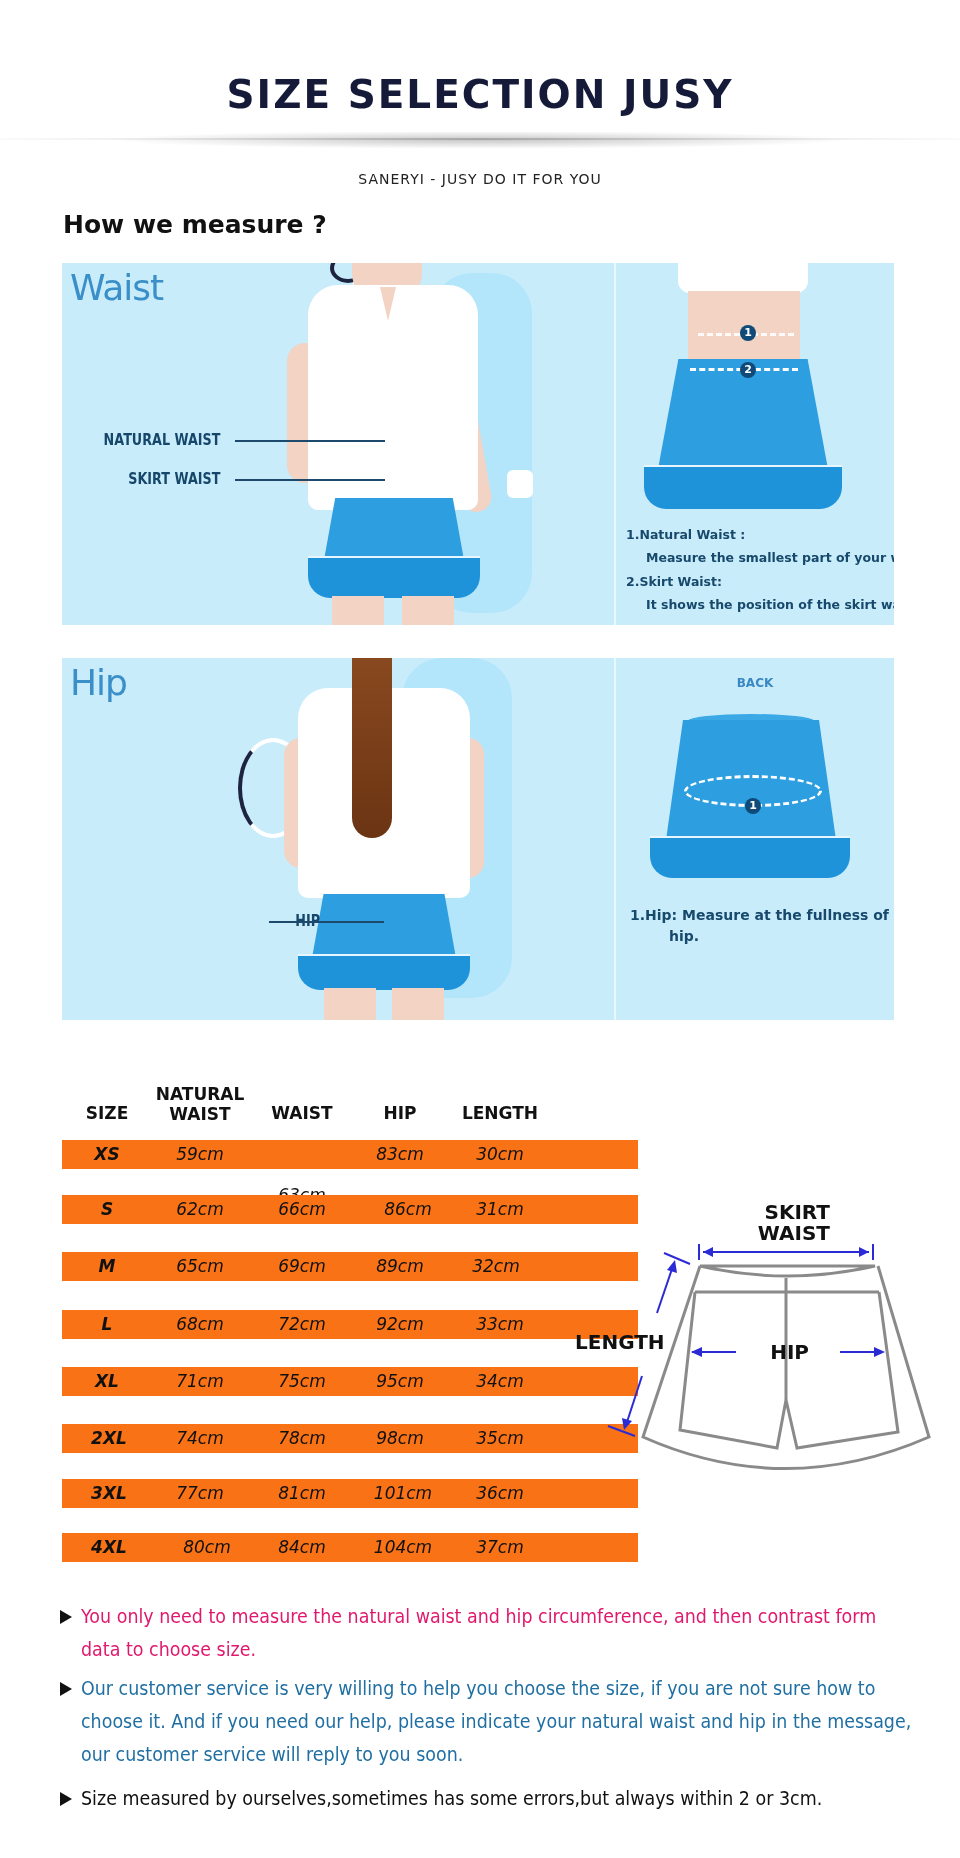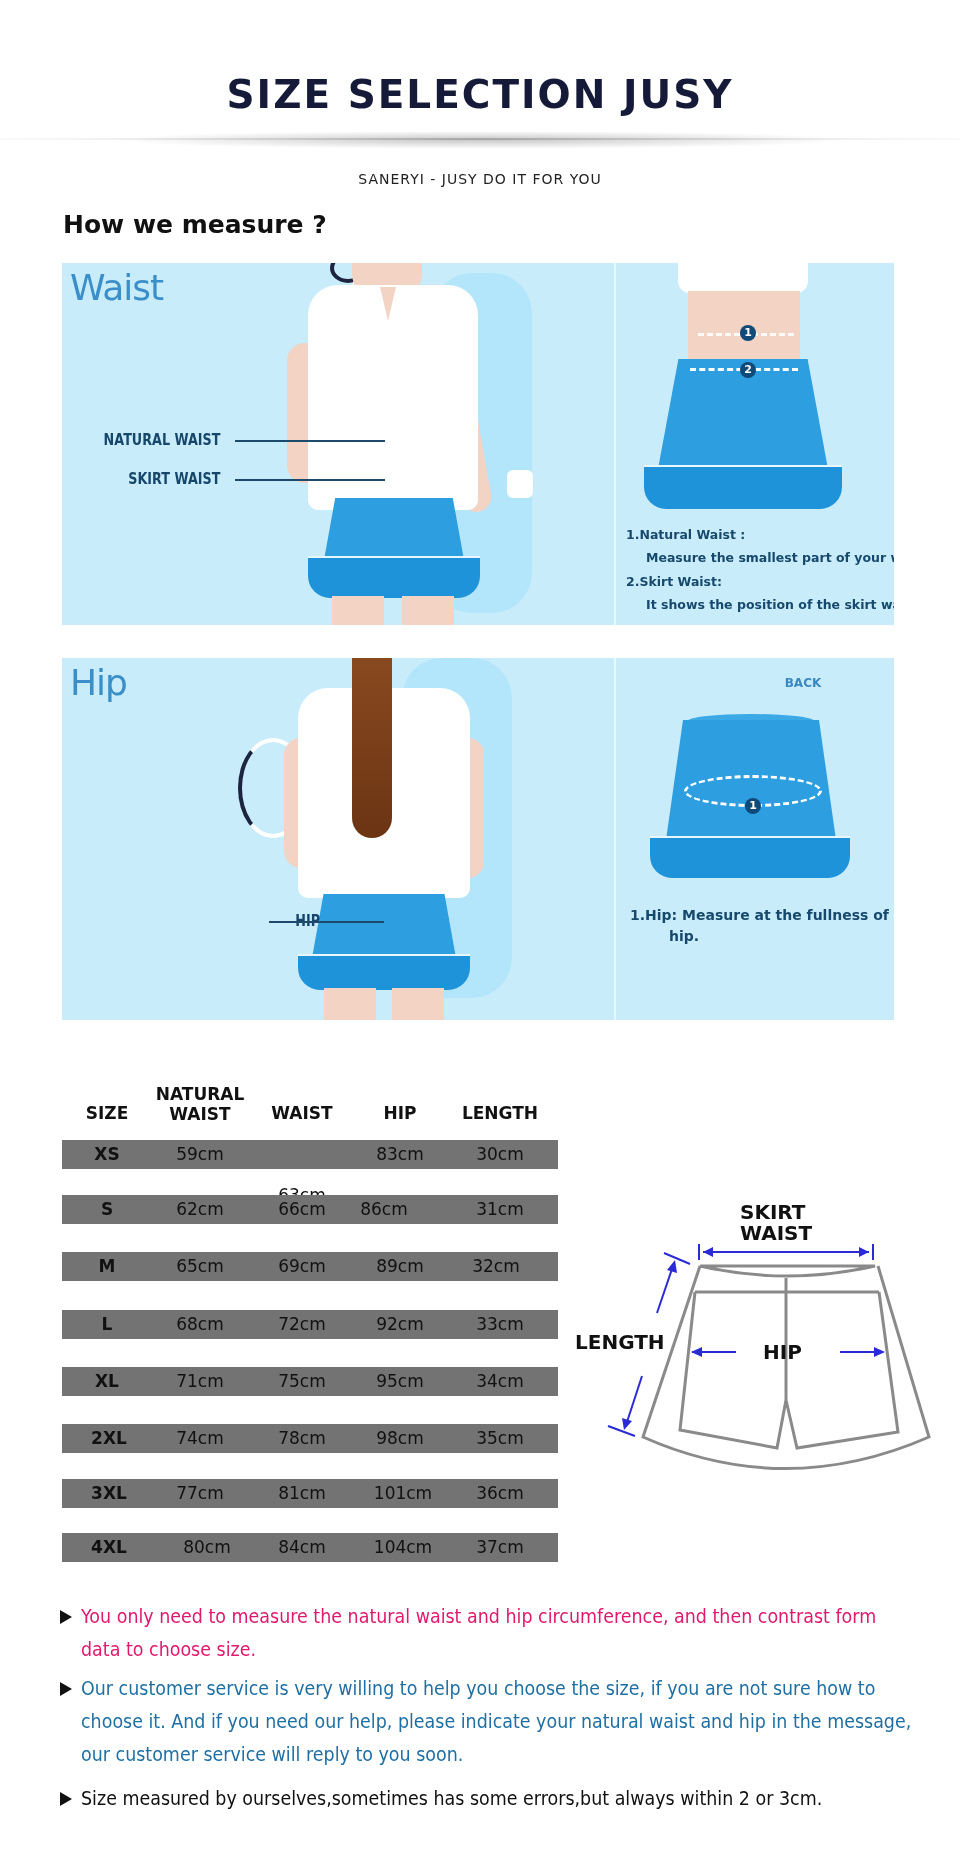--- a/index.html
+++ b/index.html
@@ -44,27 +44,27 @@
   .ruffle { position: absolute; background: #1f93da; border-radius: 0 0 22px 22px; border-top: 2px solid #e8f6ff; }
   .hair { position: absolute; background: linear-gradient(#8a4a20, #6b3413); border-radius: 20px 20px 40px 40px; }
 
   .note-text { position: absolute; font-weight: bold; font-size: 12.5px; color: #17496c; white-space: nowrap; }
   .badge-num { position: absolute; width: 16px; height: 16px; border-radius: 50%; background: #0f4a78; color: #fff; font-size: 11px; font-weight: bold; text-align: center; line-height: 16px; }
   .dash-line { position: absolute; border-top: 3px dashed #ffffff; }
 
   
   .size-table { position: absolute; left: 62px; top: 1080px; width: 496px; }
   .th { position: absolute; text-align: center; font-weight: bold; font-size: 17px; color: #111; line-height: 20px; }
-  .row { position: absolute; left: 0; width: 496px; height: 29px; background: #737373; }
+  .row { position: absolute; left: 0; width: 576px; height: 29px; background: #f97316; font-style: italic; }
   .cell { position: absolute; top: 0; height: 29px; line-height: 29px; text-align: center; font-size: 17px; color: #111; }
   .cell.size { font-weight: bold; }
 
   
   .diagram { position: absolute; left: 565px; top: 1190px; width: 380px; height: 290px; }
-  .diagram-label { position: absolute; font-weight: bold; font-size: 20px; color: #111; text-align: left; line-height: 21px; }
+  .diagram-label { position: absolute; font-weight: bold; font-size: 20px; color: #111; text-align: right; line-height: 21px; }
 
   
   .note { position: absolute; left: 58px; width: 880px; font-size: 19px; line-height: 33px; font-family: "DejaVu Sans", sans-serif; }
   .note .bullet { position: absolute; left: 0; top: 0; width: 14px; height: 33px; }
   .note .bullet::before { content: ""; position: absolute; left: 2px; top: 10px; border-left: 12px solid #111; border-top: 7px solid transparent; border-bottom: 7px solid transparent; }
   .note .text { display: block; padding-left: 25px; transform: scaleX(0.92); transform-origin: left top; width: 930px; }
 </style>
 </head>
 <body>
 
@@ -125,21 +125,21 @@
     <div class="ruffle" style="left:236px;top:296px;width:172px;height:36px;"></div>
     <div class="skin" style="left:262px;top:330px;width:52px;height:40px;border-radius:0;"></div>
     <div class="skin" style="left:330px;top:330px;width:52px;height:40px;border-radius:0;"></div>
 
     <div class="panel-title">Hip</div>
     <div class="callout" style="right:294px;top:254px;">HIP</div>
     <div class="callout-line" style="left:207px;top:263px;width:115px;"></div>
   </div>
   <div class="panel-divider"></div>
   <div class="panel-right">
-    <div style="position:absolute;left:0;top:18px;width:278px;text-align:center;font-weight:bold;font-size:12px;color:#3a88c2;margin-left:48px;">BACK</div>
+    <div style="position:absolute;left:0;top:18px;width:278px;text-align:center;font-weight:bold;font-size:12px;color:#3a88c2;">BACK</div>
     <div style="position:absolute;left:72px;top:56px;width:126px;height:14px;background:#3aa9e6;border-radius:50%;"></div>
     <div class="skirt" style="left:50px;top:62px;width:170px;height:120px;clip-path:polygon(10% 0,90% 0,100% 100%,0 100%);"></div>
     <div class="ruffle" style="left:34px;top:178px;width:200px;height:42px;"></div>
     <div style="position:absolute;left:68px;top:117px;width:138px;height:32px;border:3px dashed #ffffff;border-radius:50%;"></div>
     <div class="badge-num" style="left:129px;top:140px;">1</div>
     <div class="note-text" style="left:14px;top:249px;font-size:14px;">1.Hip: Measure at the fullness of your</div>
     <div class="note-text" style="left:53px;top:270px;font-size:14px;">hip.</div>
   </div>
 </div>
 
@@ -157,21 +157,21 @@
     <div class="cell size" style="left:10px;width:70px;">XS</div>
     <div class="cell" style="left:88px;width:100px;">59cm</div>
     <div class="cell" style="left:190px;width:100px;margin-top:41px;">63cm</div>
     <div class="cell" style="left:288px;width:100px;">83cm</div>
     <div class="cell" style="left:388px;width:100px;">30cm</div>
   </div>
   <div class="row" style="top:115px;">
     <div class="cell size" style="left:10px;width:70px;">S</div>
     <div class="cell" style="left:88px;width:100px;">62cm</div>
     <div class="cell" style="left:190px;width:100px;">66cm</div>
-    <div class="cell" style="left:272px;width:100px;">86cm</div>
+    <div class="cell" style="left:296px;width:100px;">86cm</div>
     <div class="cell" style="left:388px;width:100px;">31cm</div>
   </div>
   <div class="row" style="top:172px;">
     <div class="cell size" style="left:10px;width:70px;">M</div>
     <div class="cell" style="left:88px;width:100px;">65cm</div>
     <div class="cell" style="left:190px;width:100px;">69cm</div>
     <div class="cell" style="left:288px;width:100px;">89cm</div>
     <div class="cell" style="left:384px;width:100px;">32cm</div>
   </div>
   <div class="row" style="top:230px;">

